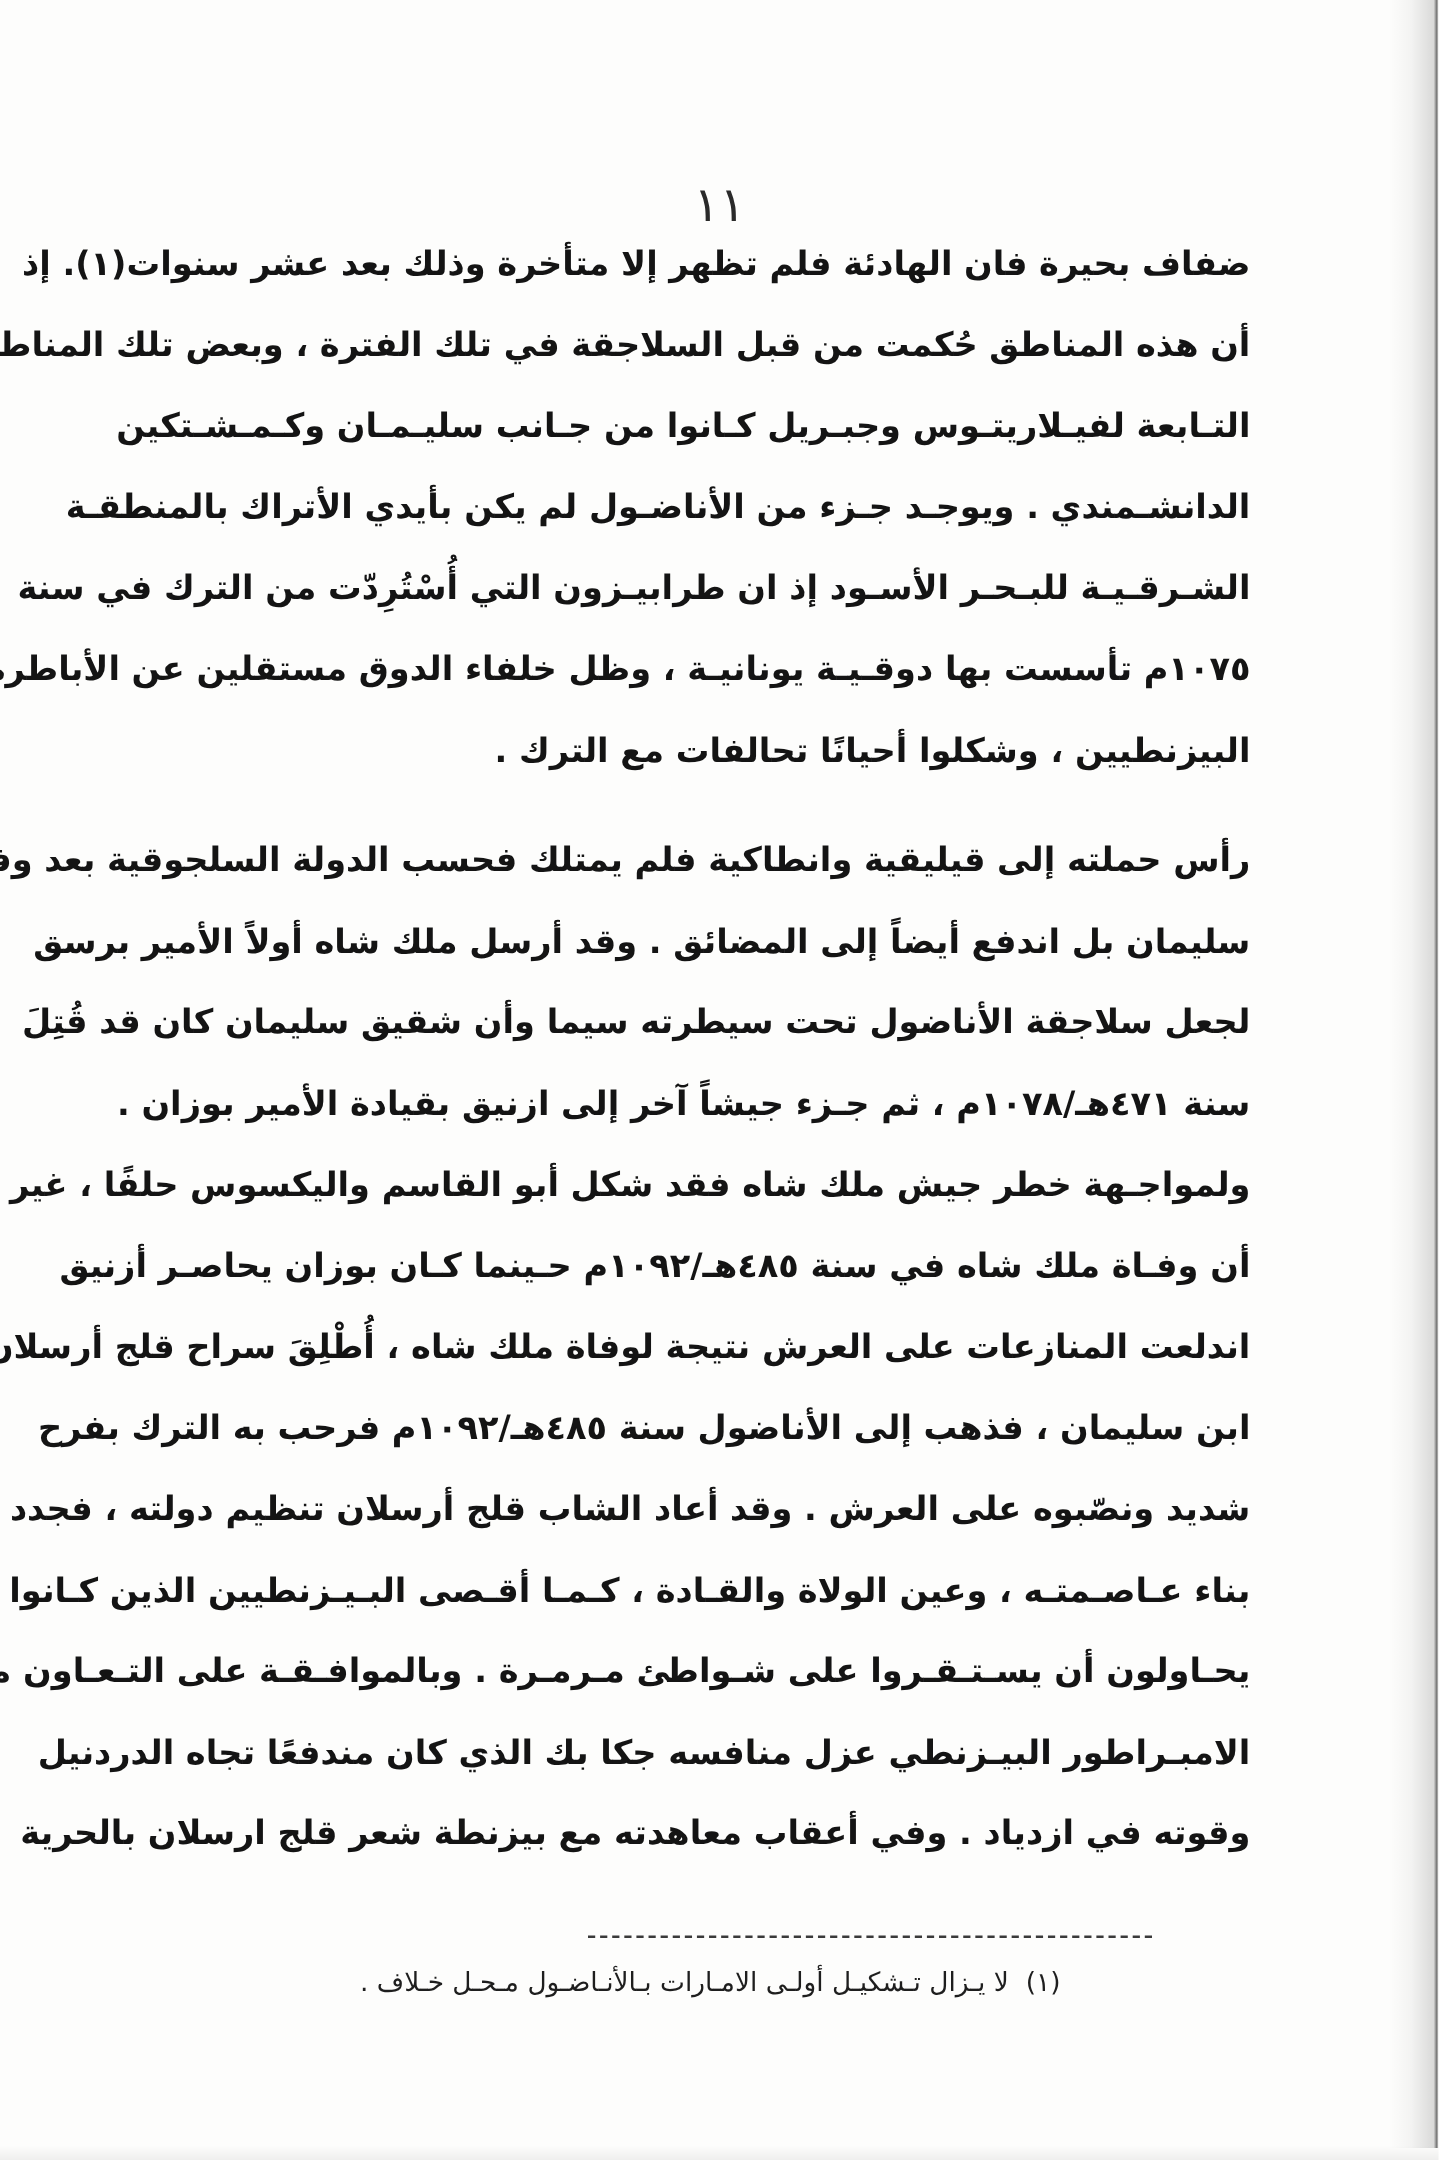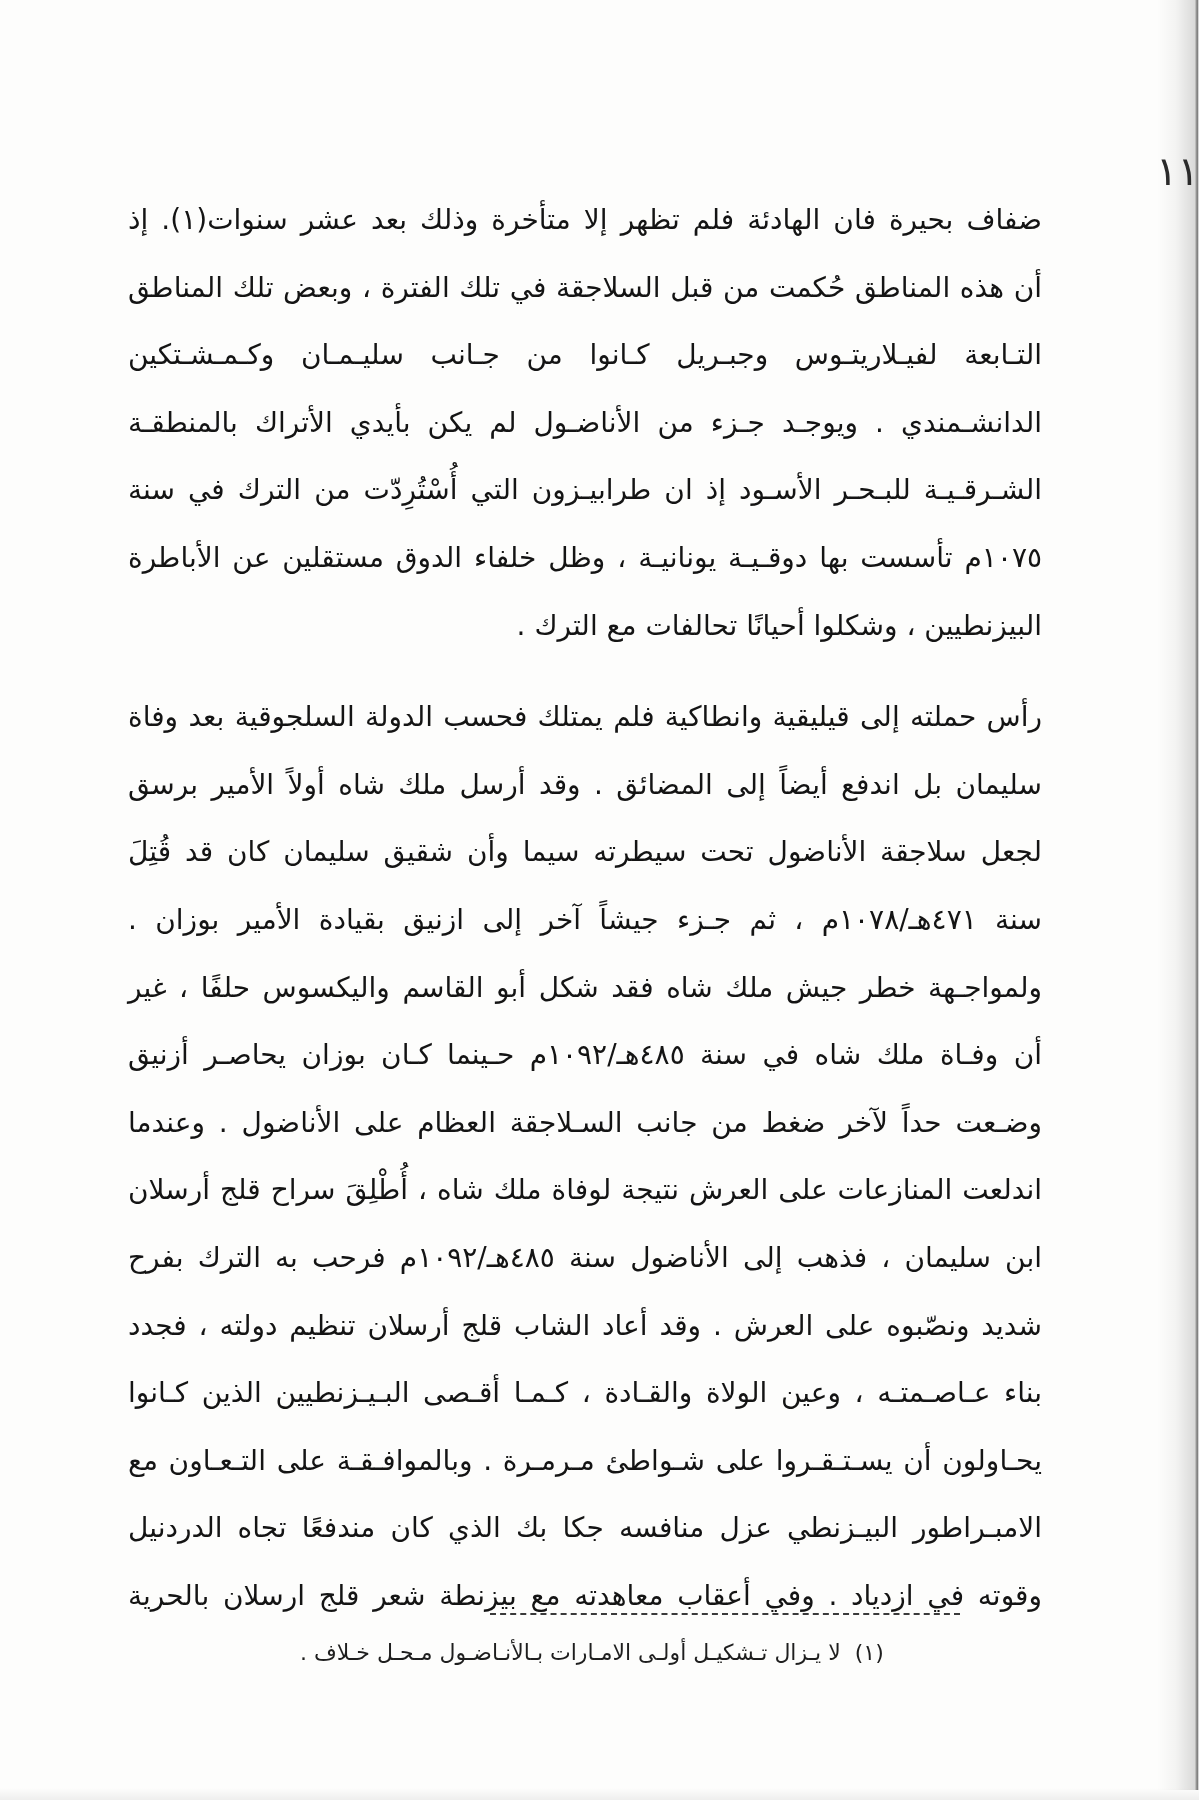--- a/index.html
+++ b/index.html
@@ -31,37 +31,37 @@
       bottom: 0;
       width: 1199px;
       height: 12px;
       background: linear-gradient(to bottom, rgba(0,0,0,0) 0%, rgba(0,0,0,0.06) 100%);
     }
     .page-number {
       position: absolute;
       top: 148px;
       left: 0;
       width: 1199px;
-      text-align: right;
+      text-align: center;
       font-family: "DejaVu Sans", sans-serif;
       font-size: 40px;
       color: #2a2a2a;
       letter-spacing: 2px;
       direction: rtl;
     }
     .body-text {
       position: absolute;
       top: 200px;
       left: 128px;
       width: 914px;
       direction: rtl;
       font-family: "DejaVu Sans", sans-serif;
       font-size: 28px;
       color: #141414;
-      font-weight: normal;
+      font-weight: bold;
     }
     .line {
       height: 67.6px;
       line-height: 40px;
       text-align: justify;
       text-align-last: justify;
       white-space: nowrap;
       overflow: visible;
     }
     .line.last {
@@ -120,21 +120,20 @@
 
     <div class="para-gap"></div>
 
     <div>
       <div class="line">رأس حملته إلى قيليقية وانطاكية فلم يمتلك فحسب الدولة السلجوقية بعد وفاة</div>
       <div class="line">سليمان بل اندفع أيضاً إلى المضائق . وقد أرسل ملك شاه أولاً الأمير برسق</div>
       <div class="line">لجعل سلاجقة الأناضول تحت سيطرته سيما وأن شقيق سليمان كان قد قُتِلَ</div>
       <div class="line">سنة ٤٧١هـ/١٠٧٨م ، ثم جـزء جيشاً آخر إلى ازنيق بقيادة الأمير بوزان .</div>
       <div class="line">ولمواجـهة خطر جيش  ملك شاه فقد شكل أبو القاسم واليكسوس حلفًا ، غير</div>
       <div class="line">أن وفـاة ملك شاه في سنة ٤٨٥هـ/١٠٩٢م حـينما كـان بوزان يحاصـر أزنيق</div>
-      <div class="line">وضـعت حداً لآخر ضغط من جانب السـلاجقة العظام على الأناضول . وعندما</div>
       <div class="line">اندلعت المنازعات على العرش نتيجة لوفاة ملك شاه ، أُطْلِقَ سراح قلج أرسلان</div>
       <div class="line">ابن سليمان ، فذهب إلى الأناضول سنة ٤٨٥هـ/١٠٩٢م فرحب به الترك بفرح</div>
       <div class="line">شديد ونصّبوه على العرش . وقد أعاد الشاب قلج أرسلان تنظيم دولته ، فجدد</div>
       <div class="line">بناء عـاصـمتـه ، وعين الولاة والقـادة ، كـمـا أقـصى البـيـزنطيين الذين كـانوا</div>
       <div class="line">يحـاولون أن يسـتـقـروا على شـواطئ مـرمـرة . وبالموافـقـة على التـعـاون مع</div>
       <div class="line">الامبـراطور البيـزنطي  عزل منافسه جكا بك الذي كان مندفعًا تجاه الدردنيل</div>
       <div class="line">وقوته في ازدياد . وفي أعقاب معاهدته مع بيزنطة شعر قلج ارسلان بالحرية</div>
     </div>
   </div>
 

